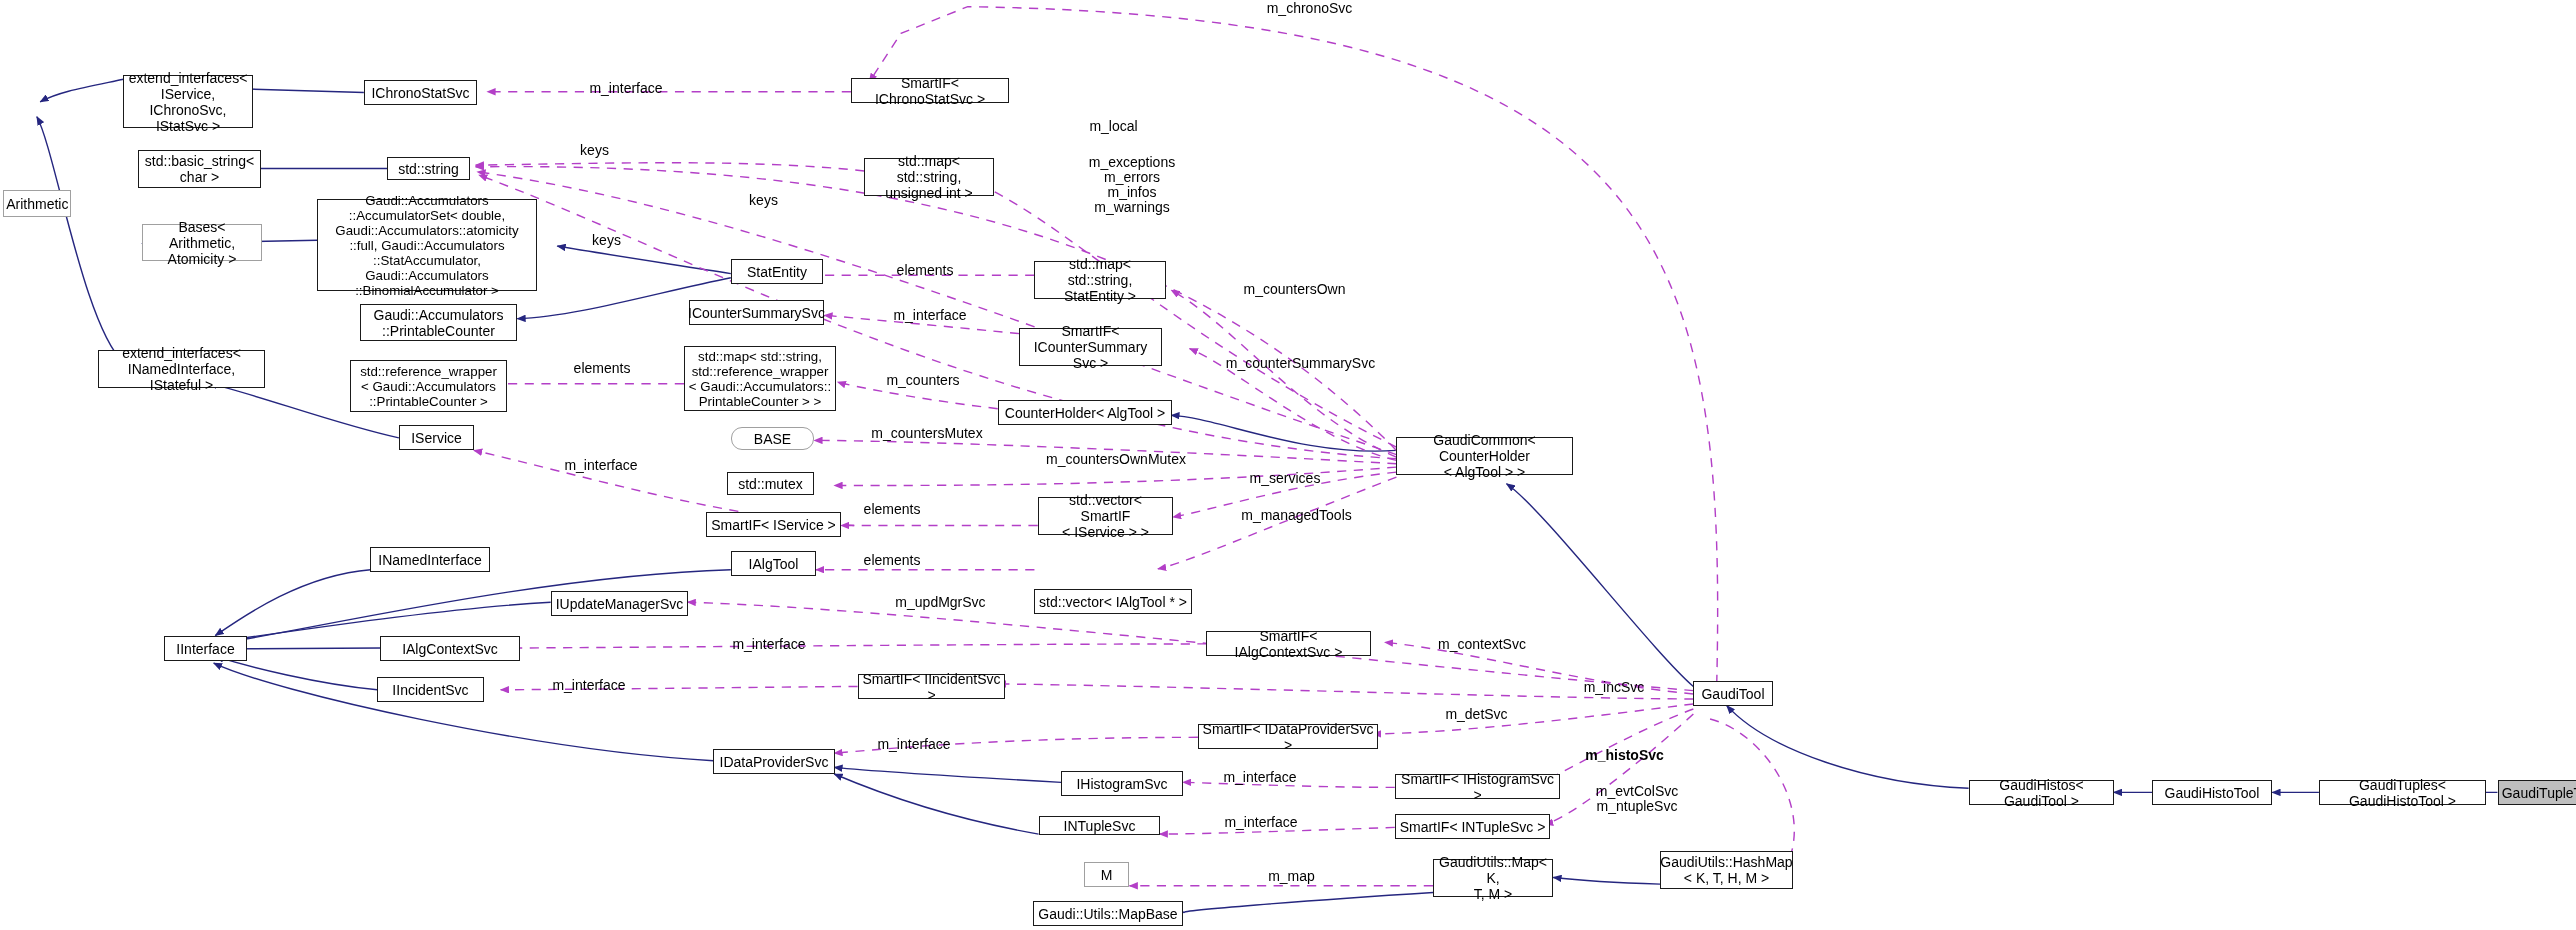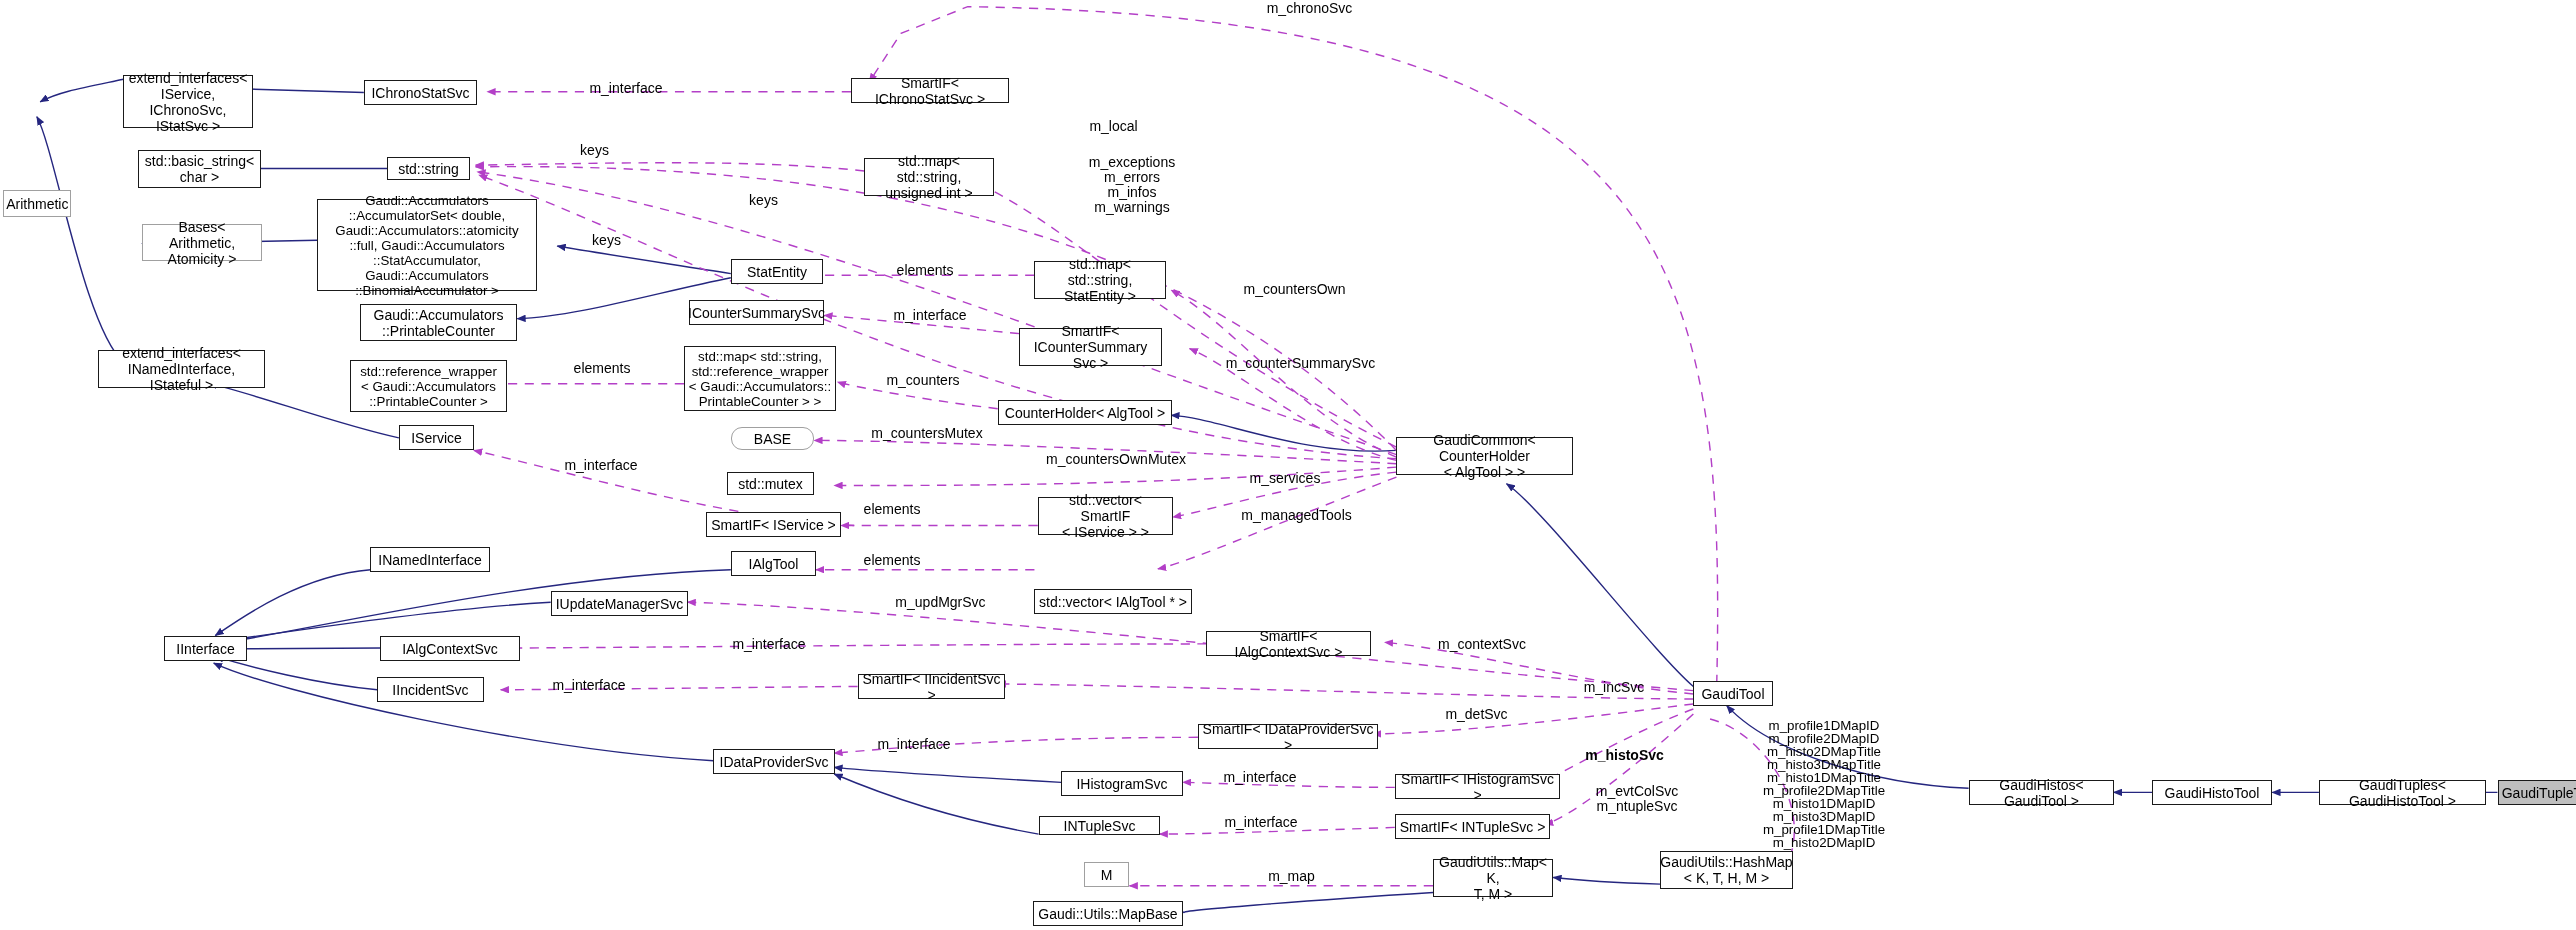--- a/index.html
+++ b/index.html
@@ -285,25 +285,15 @@
   <div class="edge-label" style="left:539px;top:677px;width:100px;">m_interface</div>
   <div class="edge-label" style="left:1568px;top:679px;width:92px;">m_incSvc</div>
   <div class="edge-label" style="left:1433px;top:706px;width:87px;">m_detSvc</div>
   <div class="edge-label" style="left:864px;top:736px;width:100px;">m_interface</div>
   <div class="edge-label" style="left:1577px;top:747px;width:95px;font-weight:bold;">m_histoSvc</div>
   <div class="edge-label" style="left:1210px;top:769px;width:100px;">m_interface</div>
   <div class="edge-label stack" style="left:1583px;top:784px;width:108px;">m_evtColSvc
 m_ntupleSvc</div>
   <div class="edge-label" style="left:1211px;top:814px;width:100px;">m_interface</div>
   <div class="edge-label" style="left:1250px;top:868px;width:83px;">m_map</div>
-  <div class="edge-label stack" style="left:1748px;top:719px;width:152px;font-size:13.3px;line-height:13px;">m_profile1DMapID
-m_profile2DMapID
-m_histo2DMapTitle
-m_histo3DMapTitle
-m_histo1DMapTitle
-m_profile2DMapTitle
-m_histo1DMapID
-m_histo3DMapID
-m_profile1DMapTitle
-m_histo2DMapID</div>
 
 </div>
 
 
 </body></html>

